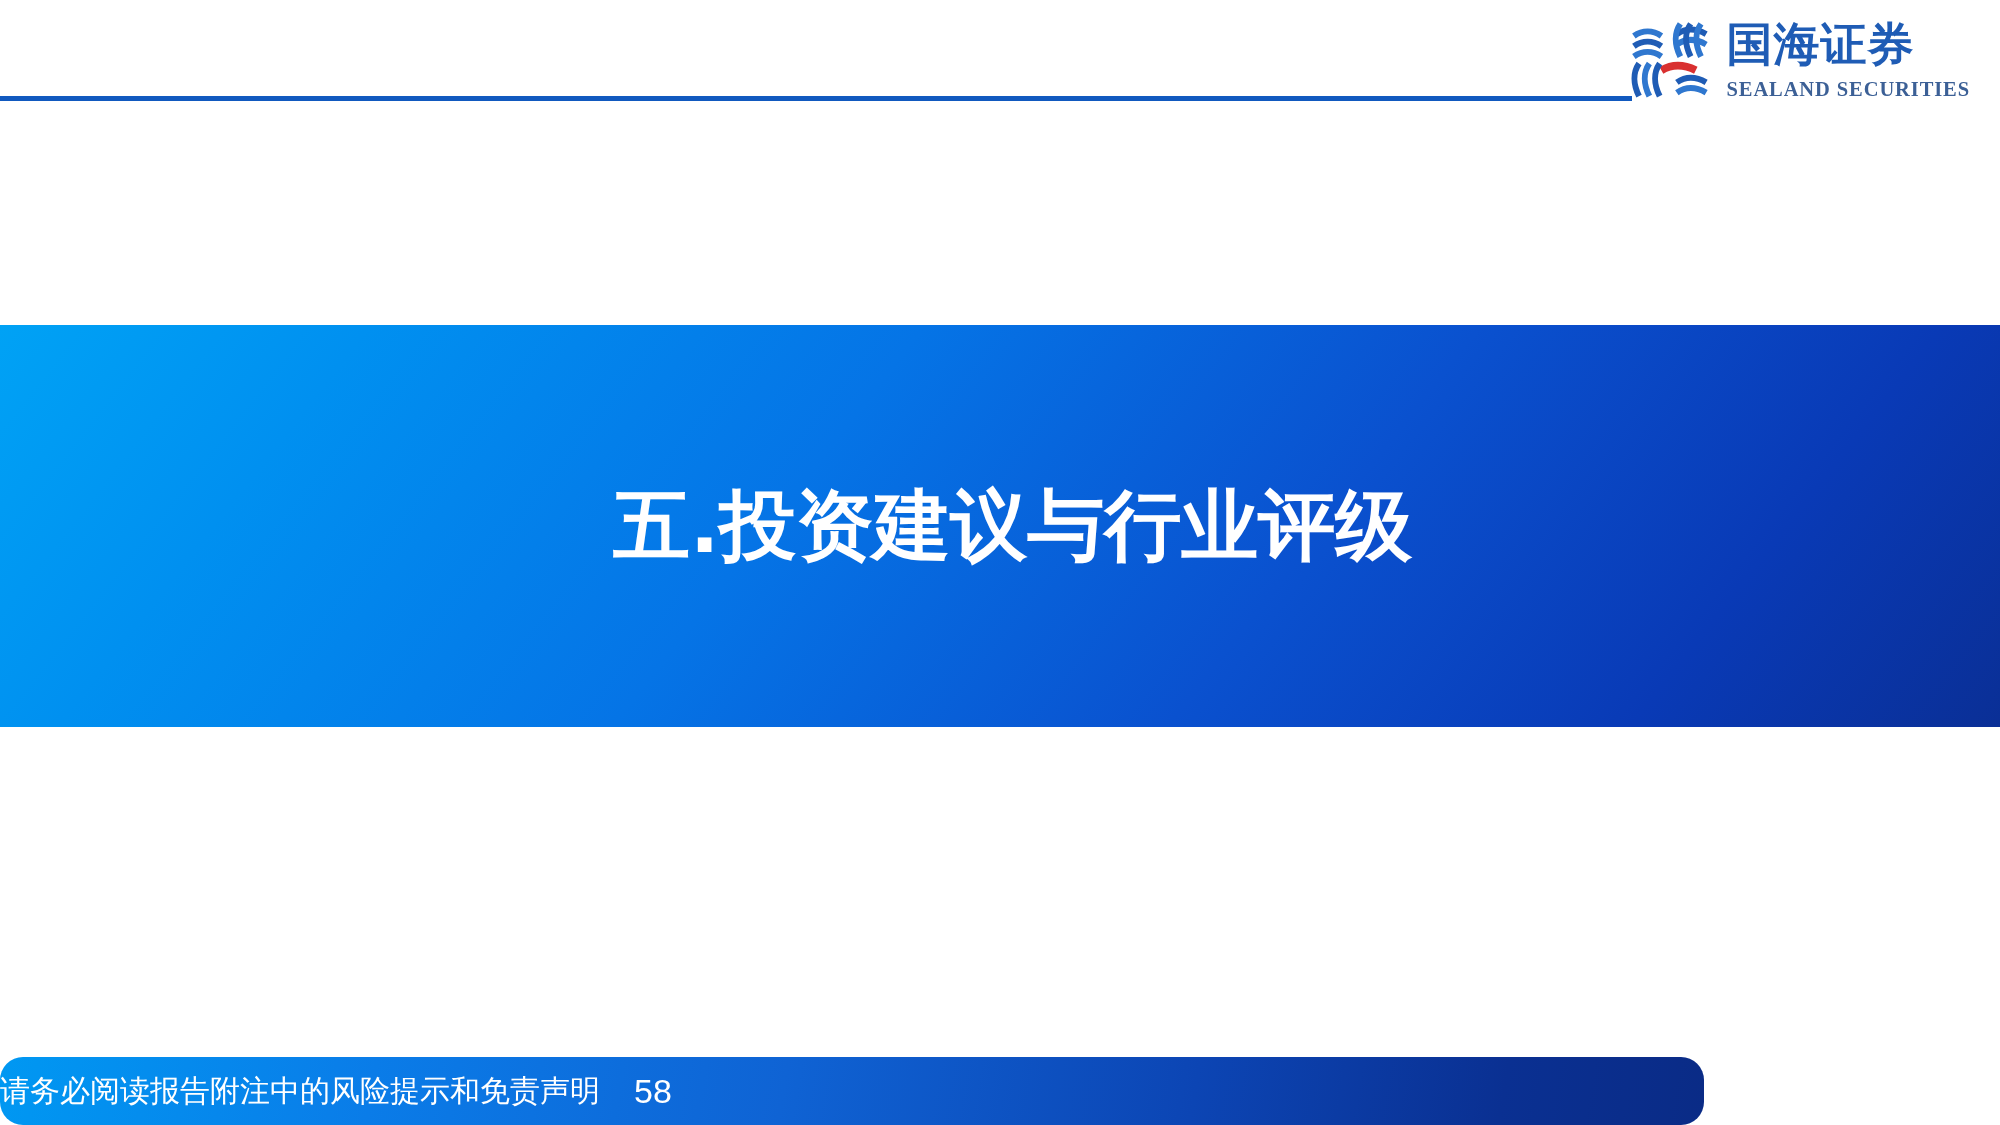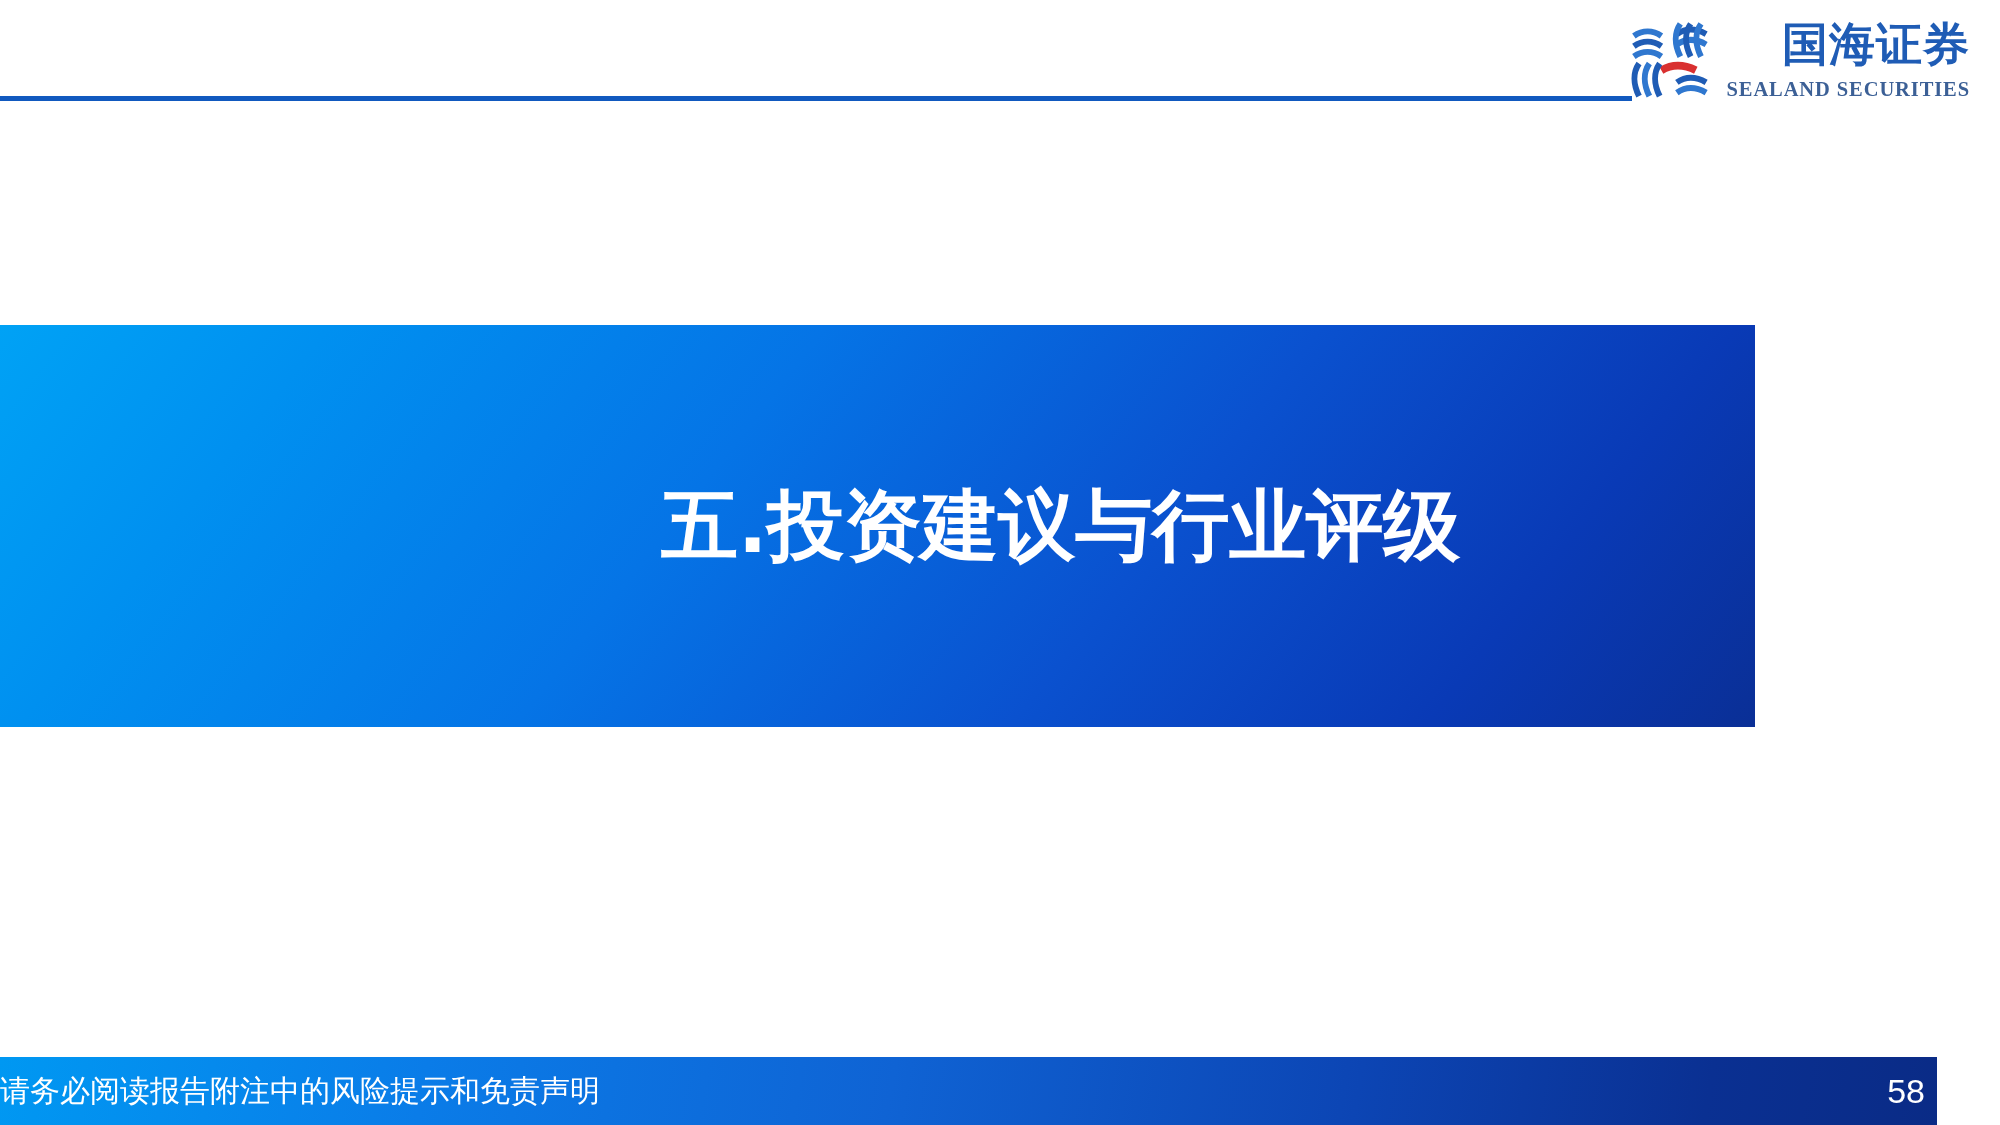--- a/index.html
+++ b/index.html
@@ -45,21 +45,20 @@
     height: 86px;
     flex: 0 0 auto;
     display: block;
   }
 
   .logo-text {
     display: flex;
     flex-direction: column;
     justify-content: center;
     gap: 12px;
-    align-items: flex-end;
   }
 
   .logo-cn {
     font-family: "DejaVu Sans", "Liberation Sans", sans-serif;
     font-size: 46px;
     font-weight: 700;
     line-height: 1;
     color: #1f5cb5;
     letter-spacing: 1px;
     white-space: nowrap;
@@ -73,62 +72,62 @@
     color: #3c6096;
     letter-spacing: 0.9px;
     white-space: nowrap;
   }
 
   
   .banner {
     position: absolute;
     left: 0;
     top: 325px;
-    width: 1755px;
+    width: 2000px;
     height: 402px;
     background: linear-gradient(128deg,
                 #00a2f5 0%,
                 #0090f0 16%,
                 #0574e6 40%,
                 #0a51cf 64%,
                 #093ab6 84%,
                 #0a2f96 100%);
     display: flex;
     align-items: center;
-    padding-left: 48px;
   }
 
   .banner-title {
     margin-left: 613px;
     font-family: "DejaVu Sans", "Liberation Sans", sans-serif;
     font-size: 77px;
     font-weight: 700;
     color: #ffffff;
     line-height: 1.05;
     letter-spacing: 0px;
     white-space: nowrap;
   }
 
   
   .footer-bar {
     position: absolute;
     left: 0;
     bottom: 0;
-    width: 1937px;
+    width: 1704px;
     height: 68px;
     background: linear-gradient(100deg,
                 #0098f2 0%,
                 #0a7ce8 22%,
                 #0f63d4 46%,
                 #0c45b4 70%,
                 #0a3092 88%,
                 #0a2b86 100%);
     display: flex;
     align-items: center;
-    justify-content: space-between;
+    justify-content: flex-start;
+    border-radius: 23px;
   }
 
   .footer-note {
     font-family: "DejaVu Sans", "Liberation Sans", sans-serif;
     font-size: 30px;
     font-weight: 400;
     color: #ffffff;
     line-height: 1;
     white-space: nowrap;
   }

